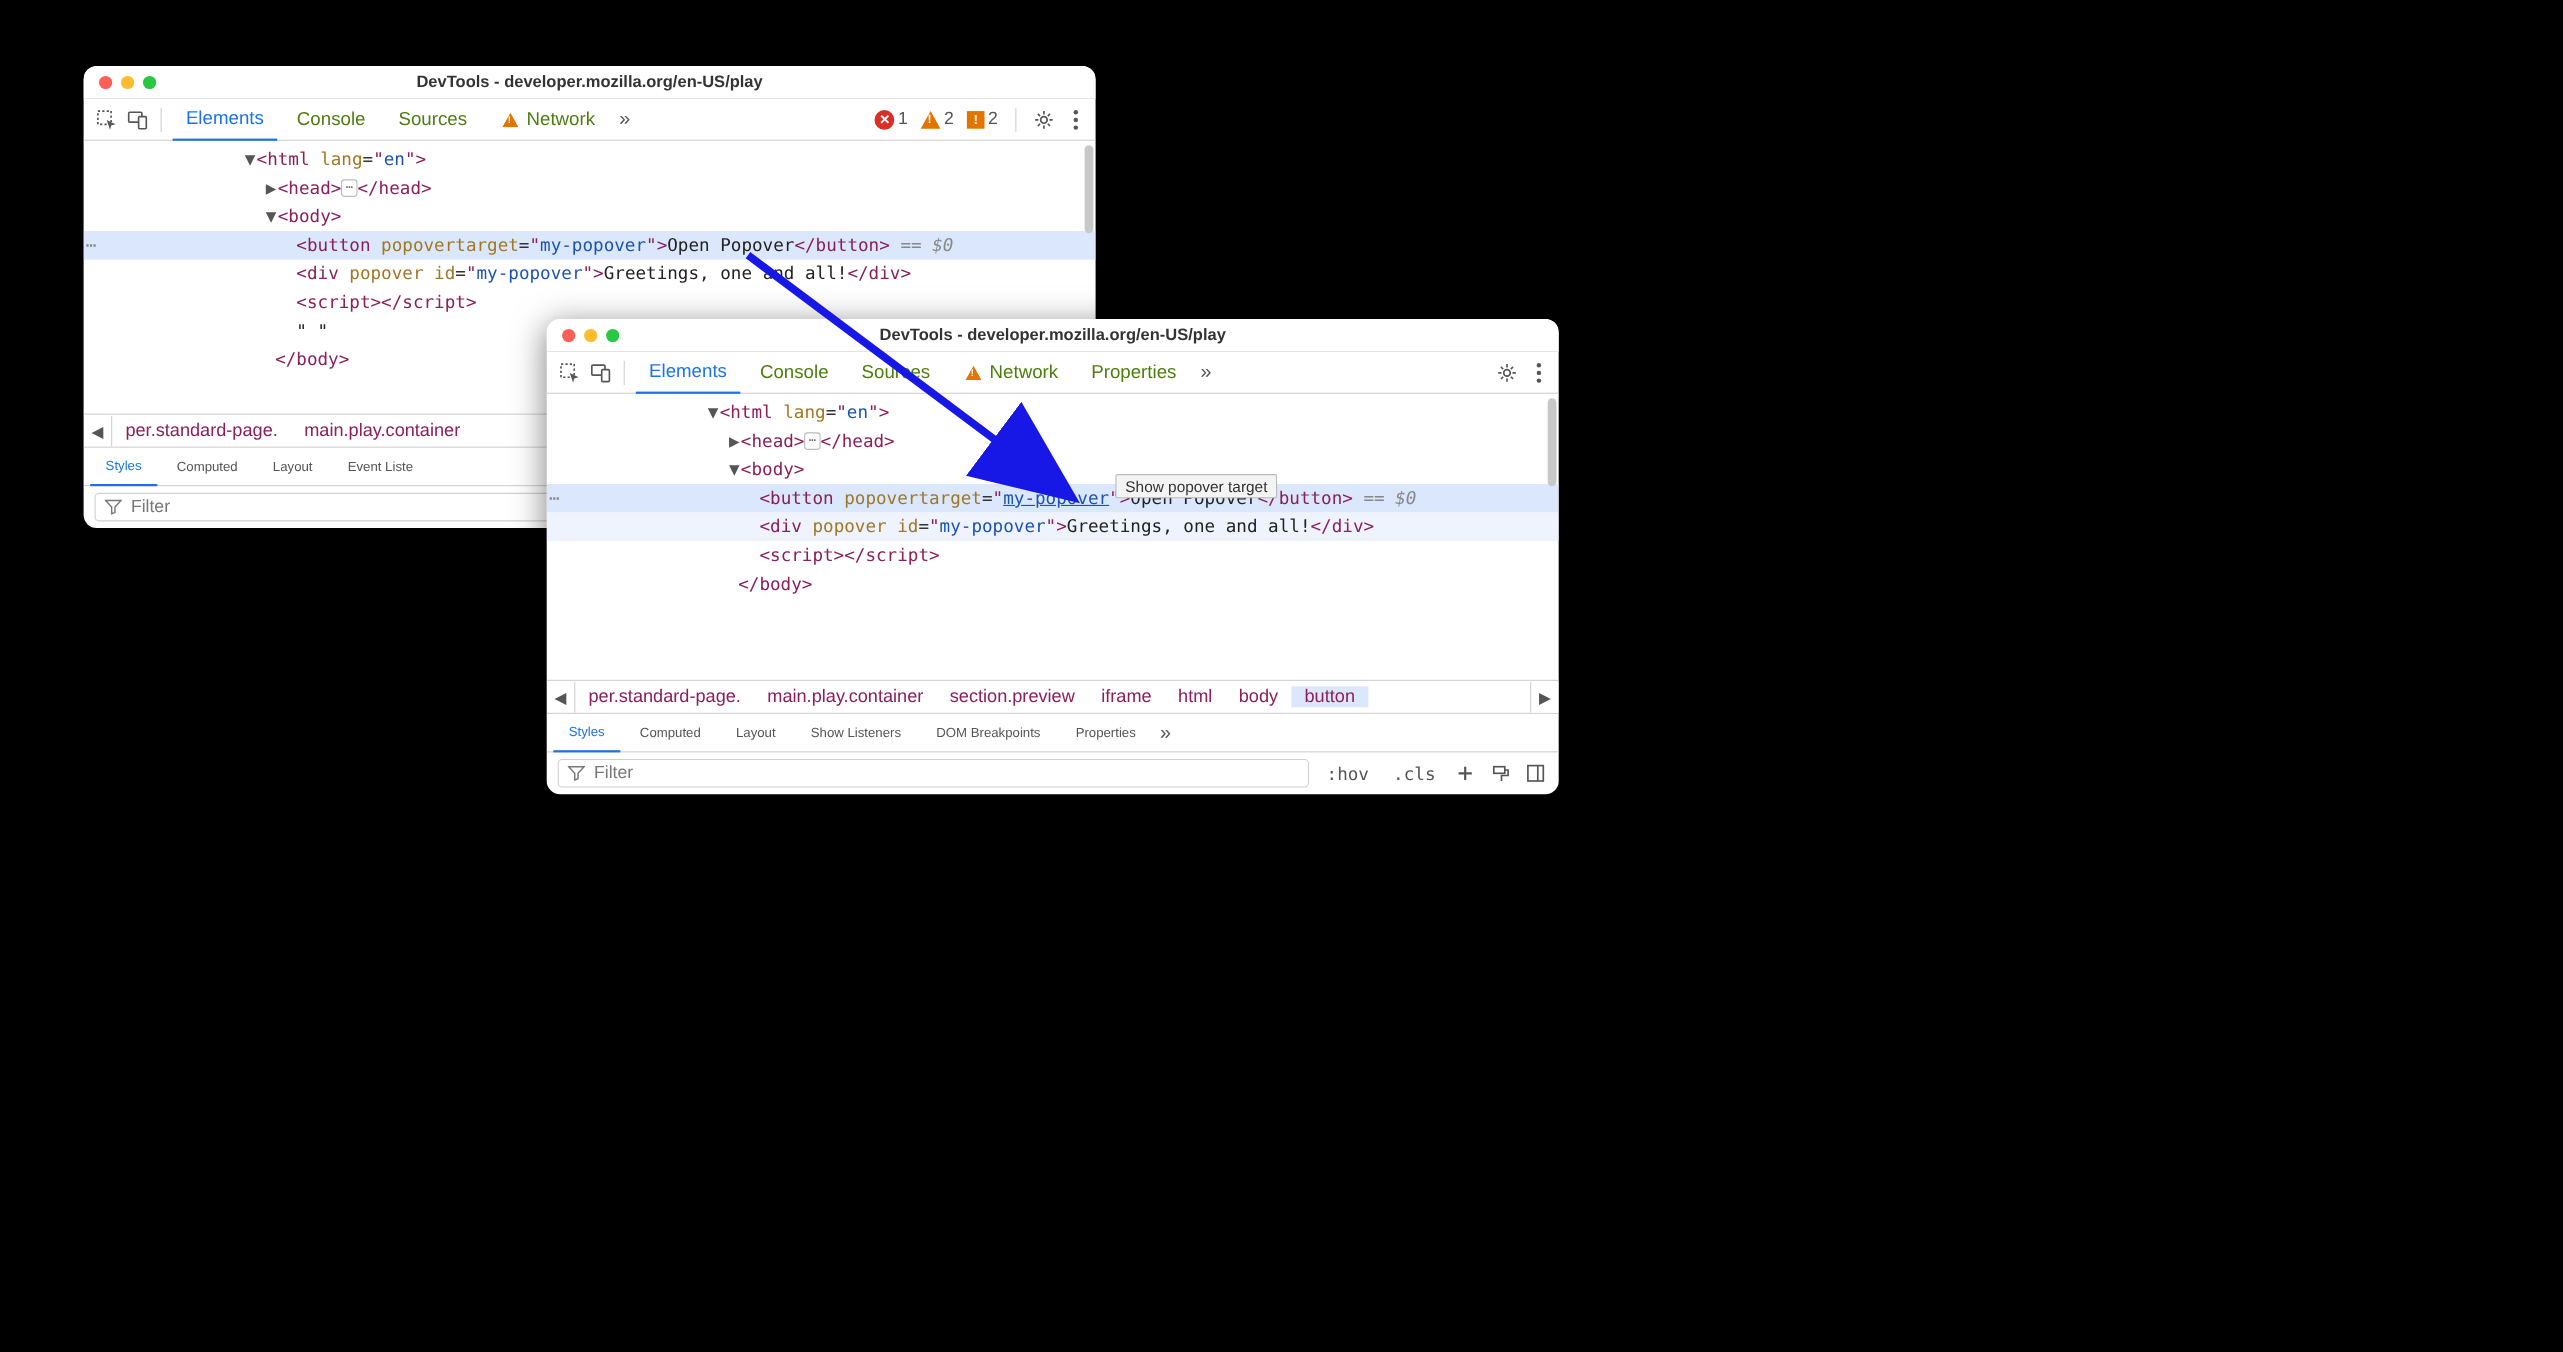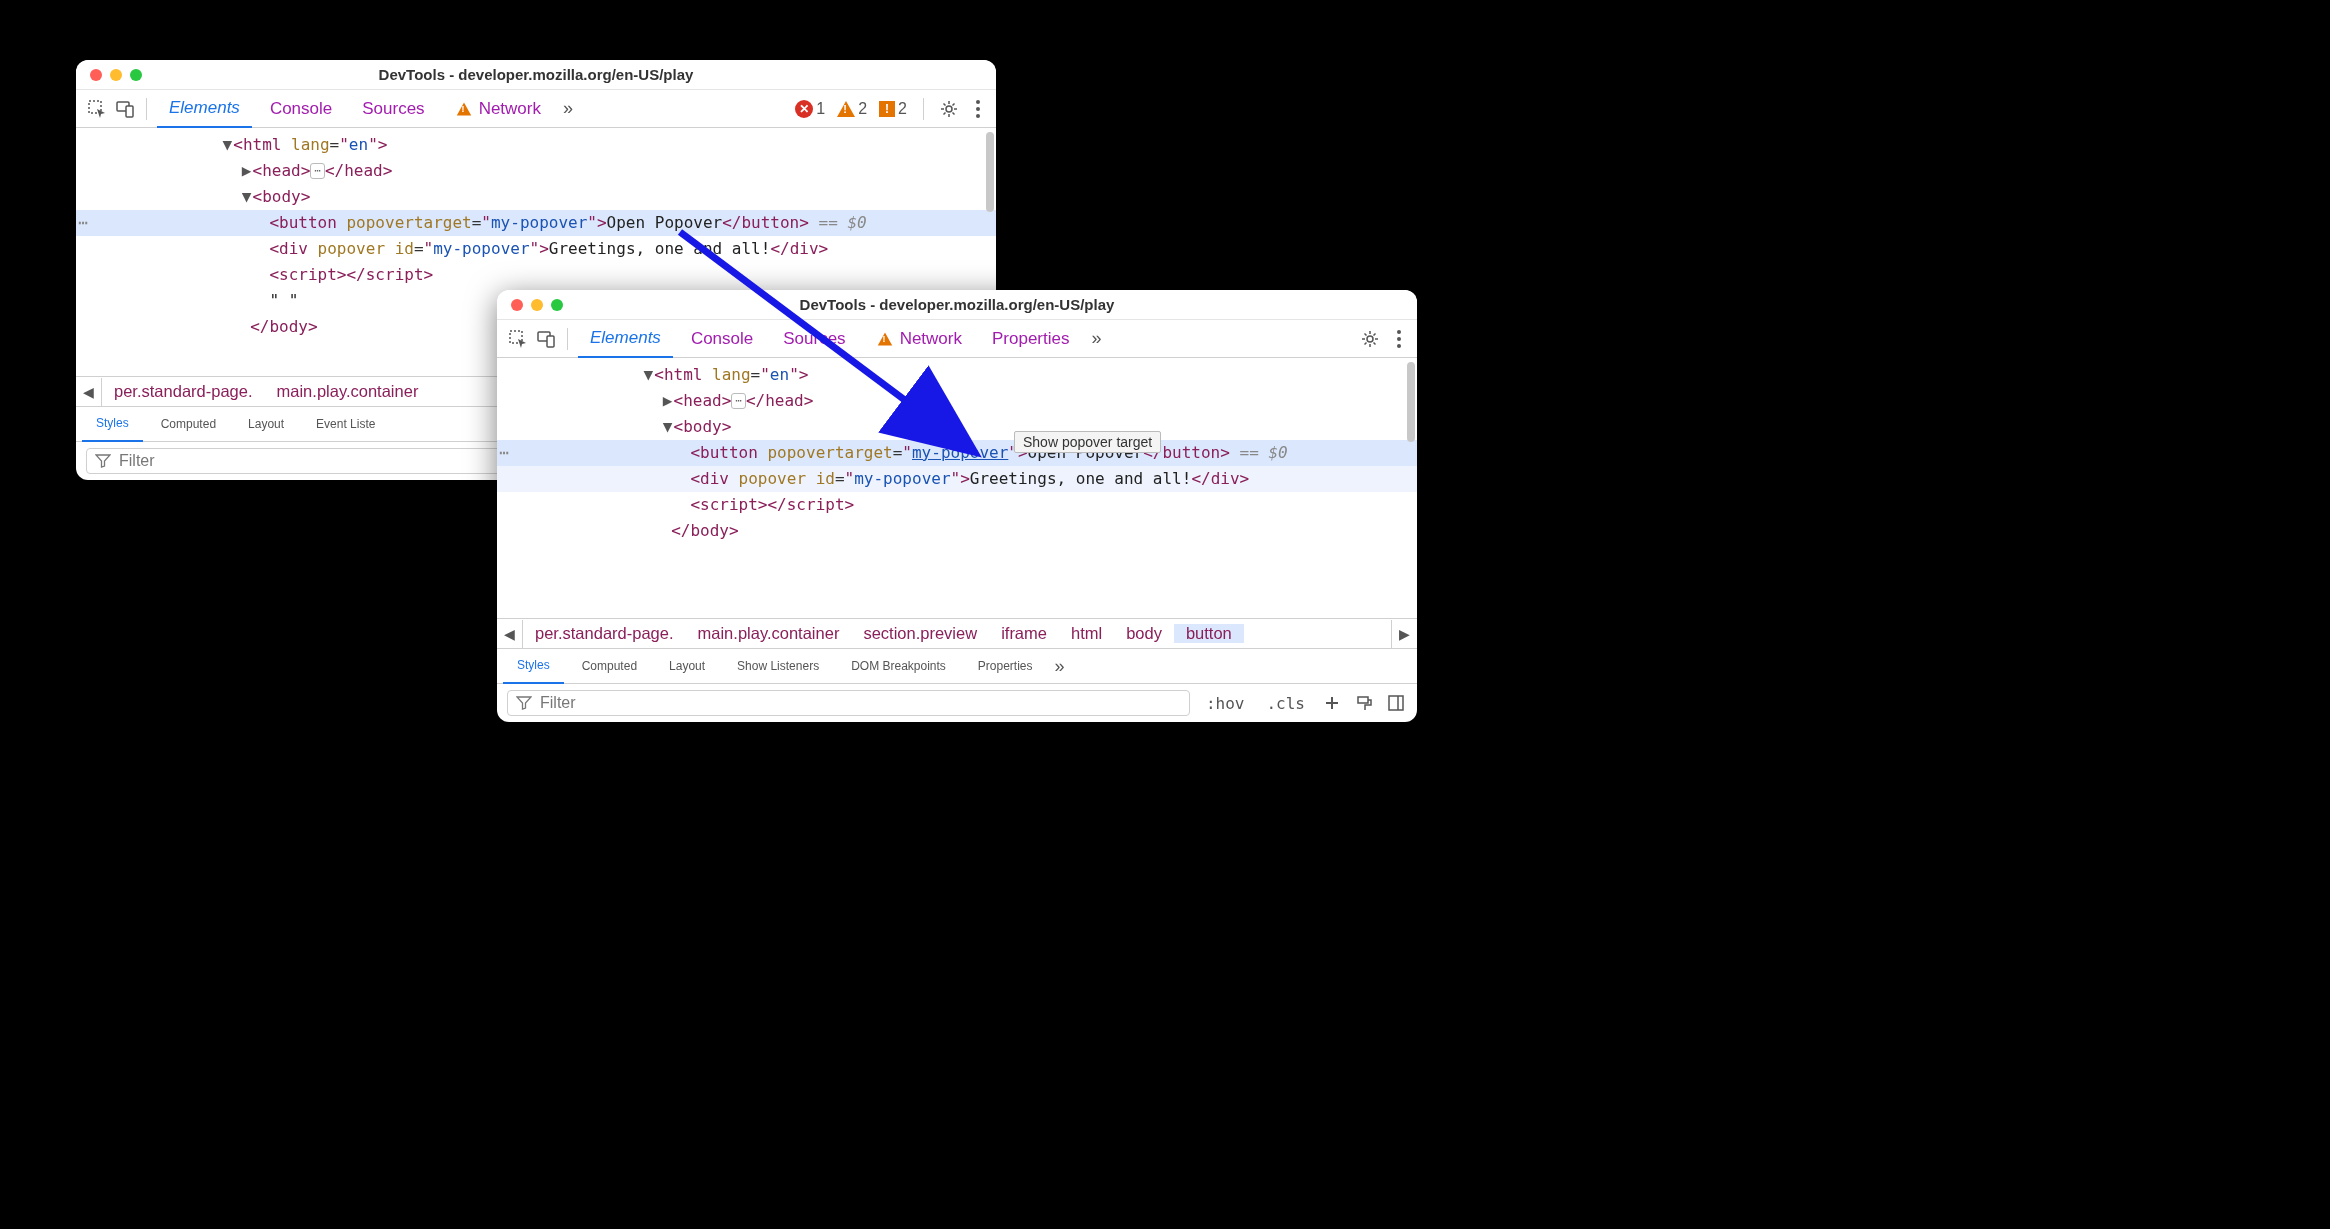--- a/index.html
+++ b/index.html
@@ -72,28 +72,27 @@
     width: 1px; height: 22px;
     background: #d0d0d0;
     margin: 0 4px;
   }
   .tb-tab {
     padding: 0 12px;
     height: 38px;
     display: inline-flex;
     align-items: center;
     font-size: 17px;
-    color: #a21caf;
+    color: #4d7c0f;
     cursor: pointer;
     gap: 6px;
   }
   .tb-tab.active {
     color: #1a73e8;
     border-bottom: 2.5px solid #1a73e8;
-    font-style: italic;
   }
   .tb-chev {
     font-size: 18px;
     color: #555;
     padding: 0 4px;
   }
   .tb-spacer { flex: 1; }
   .badge {
     display: inline-flex; align-items: center;
     font-size: 16px; color: #555; gap: 3px;

